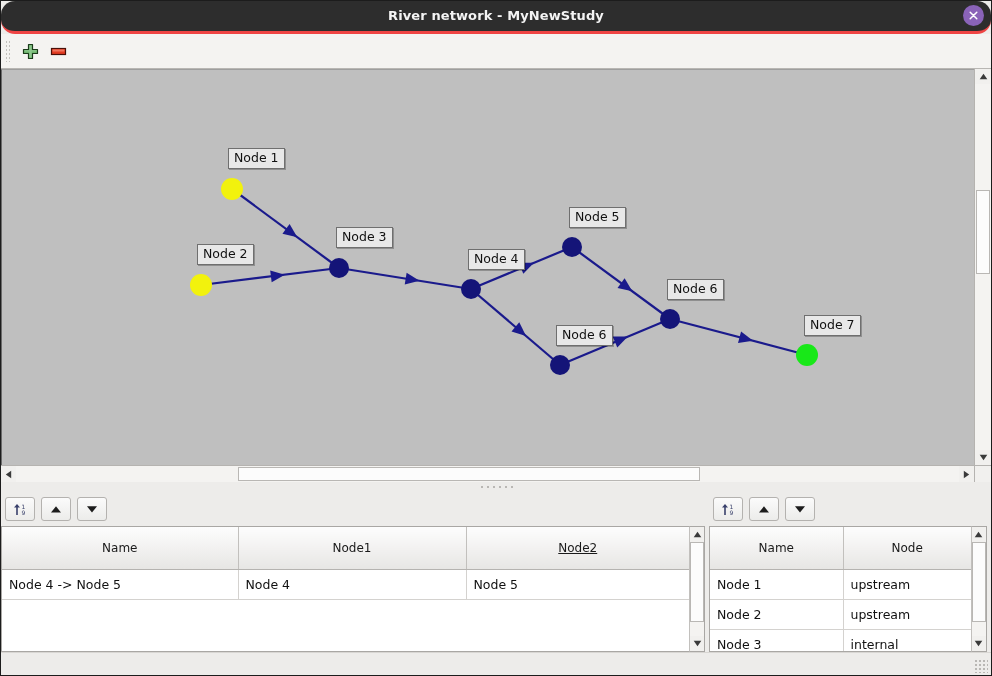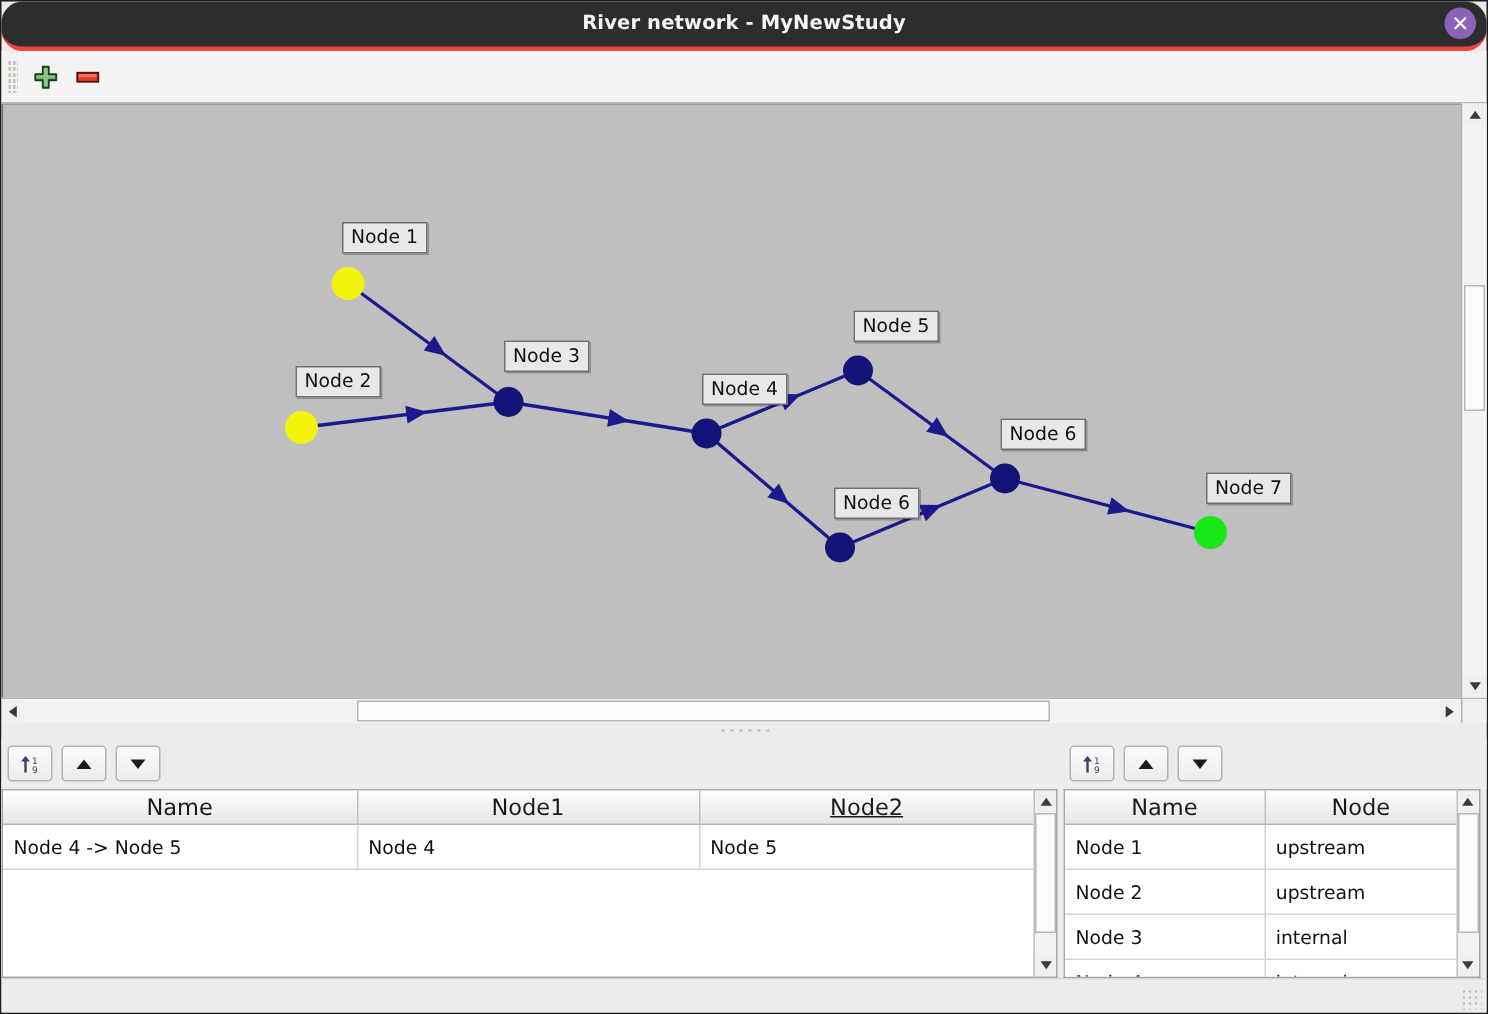--- a/index.html
+++ b/index.html
@@ -272,23 +272,23 @@
     font-size: 12.5px;
     color: #111;
     font-family: "DejaVu Sans", sans-serif;
   }
   table.data th {
     background: linear-gradient(#fdfdfd, #e7e6e4);
     border-right: 1px solid #c2c0bd;
     border-bottom: 1px solid #b5b3b0;
     height: 22px;
     font-weight: normal;
-    font-size: 15px;
+    font-size: 12px;
     color: #1a1a1a;
-    padding: 0;
+    padding: 10px;
   }
   table.data td {
     height: 29px;
     border-right: 1px solid #d4d2cf;
     border-bottom: 1px solid #d4d2cf;
     padding: 0 0 0 7px;
     background: #ffffff;
     overflow: hidden;
     white-space: nowrap;
   }

